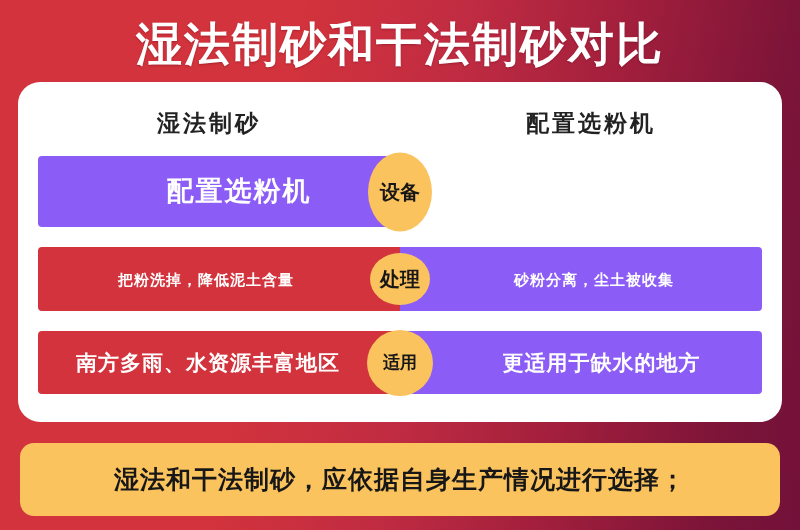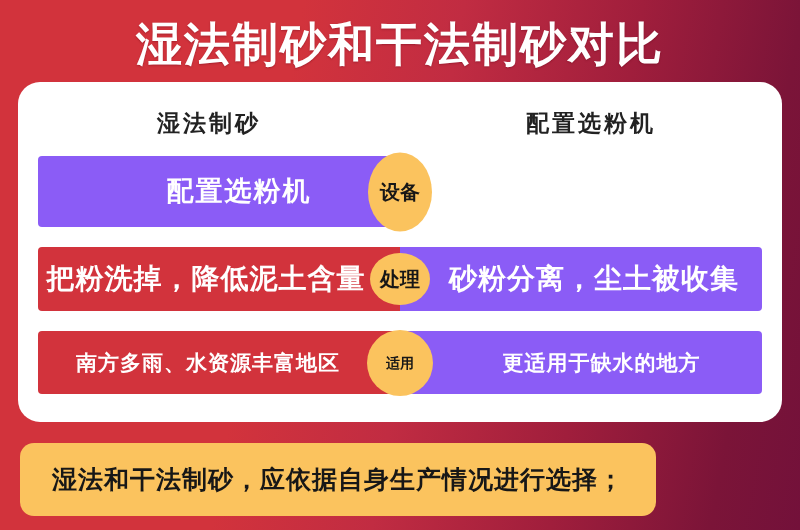--- a/index.html
+++ b/index.html
@@ -134,21 +134,21 @@
     color: #FFFFFF;
     font-weight: bold;
     white-space: nowrap;
     line-height: 1;
   }
   .row-1 .bar-left .bar-text,
   .row-1 .bar-right .bar-text {
     font-size: 27px;
     letter-spacing: 2px;
   }
-  .row-2 .bar-text { font-size: 28px; letter-spacing: 1px; }
+  .row-2 .bar-text { font-size: 15px; letter-spacing: 1px; }
   .row-3 .bar-text { font-size: 21px; letter-spacing: 1px; }
 
   .row-1 .bar-left .bar-text { margin-right: 44px; }
   .row-1 .bar-right .bar-text { margin-left: 40px; }
   .row-2 .bar-left .bar-text { margin-right: 26px; }
   .row-2 .bar-right .bar-text { margin-left: 26px; }
   .row-3 .bar-left .bar-text { margin-right: 22px; }
   .row-3 .bar-right .bar-text { margin-left: 41px; }
 
   
@@ -182,28 +182,28 @@
     height: 52px;
     border-radius: 50% / 50%;
   }
   .row-2 .badge-label { font-size: 20px; }
 
   .row-3 .badge {
     width: 66px;
     height: 66px;
     border-radius: 50%;
   }
-  .row-3 .badge-label { font-size: 14px; }
+  .row-3 .badge-label { font-size: 17px; }
 
   
   .footer {
     position: absolute;
     left: 20px;
     top: 443px;
-    width: 636px;
+    width: 760px;
     height: 73px;
     background: #FBC35E;
     border-radius: 14px;
     display: flex;
     align-items: center;
     justify-content: center;
     box-sizing: border-box;
   }
   .footer-text {
     color: #171717;

